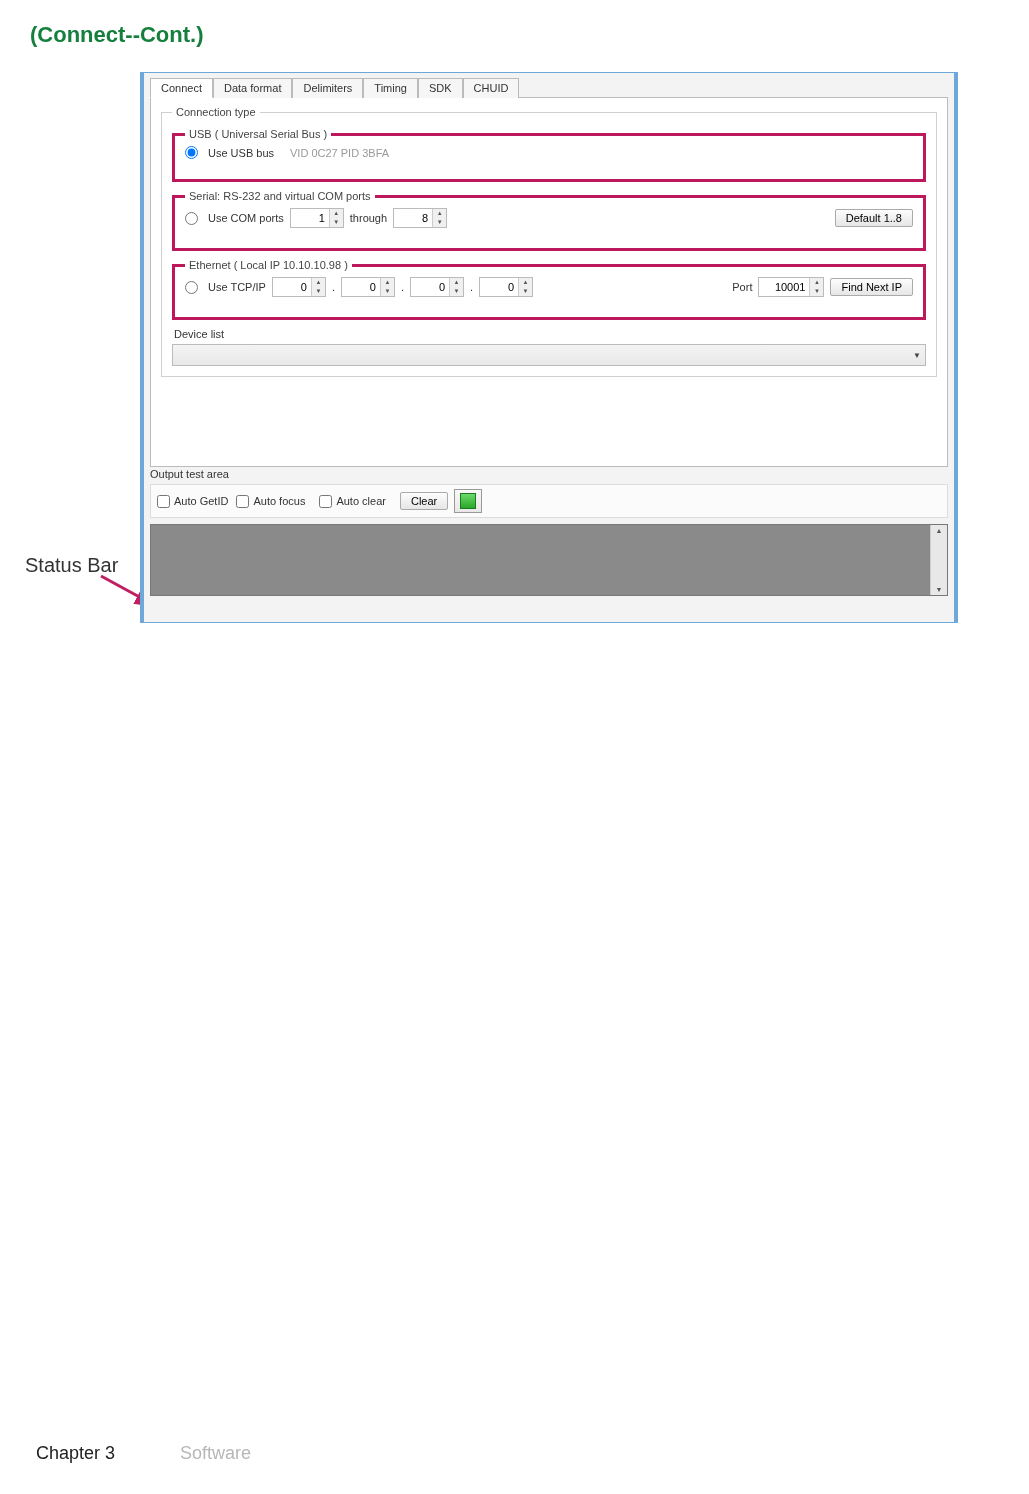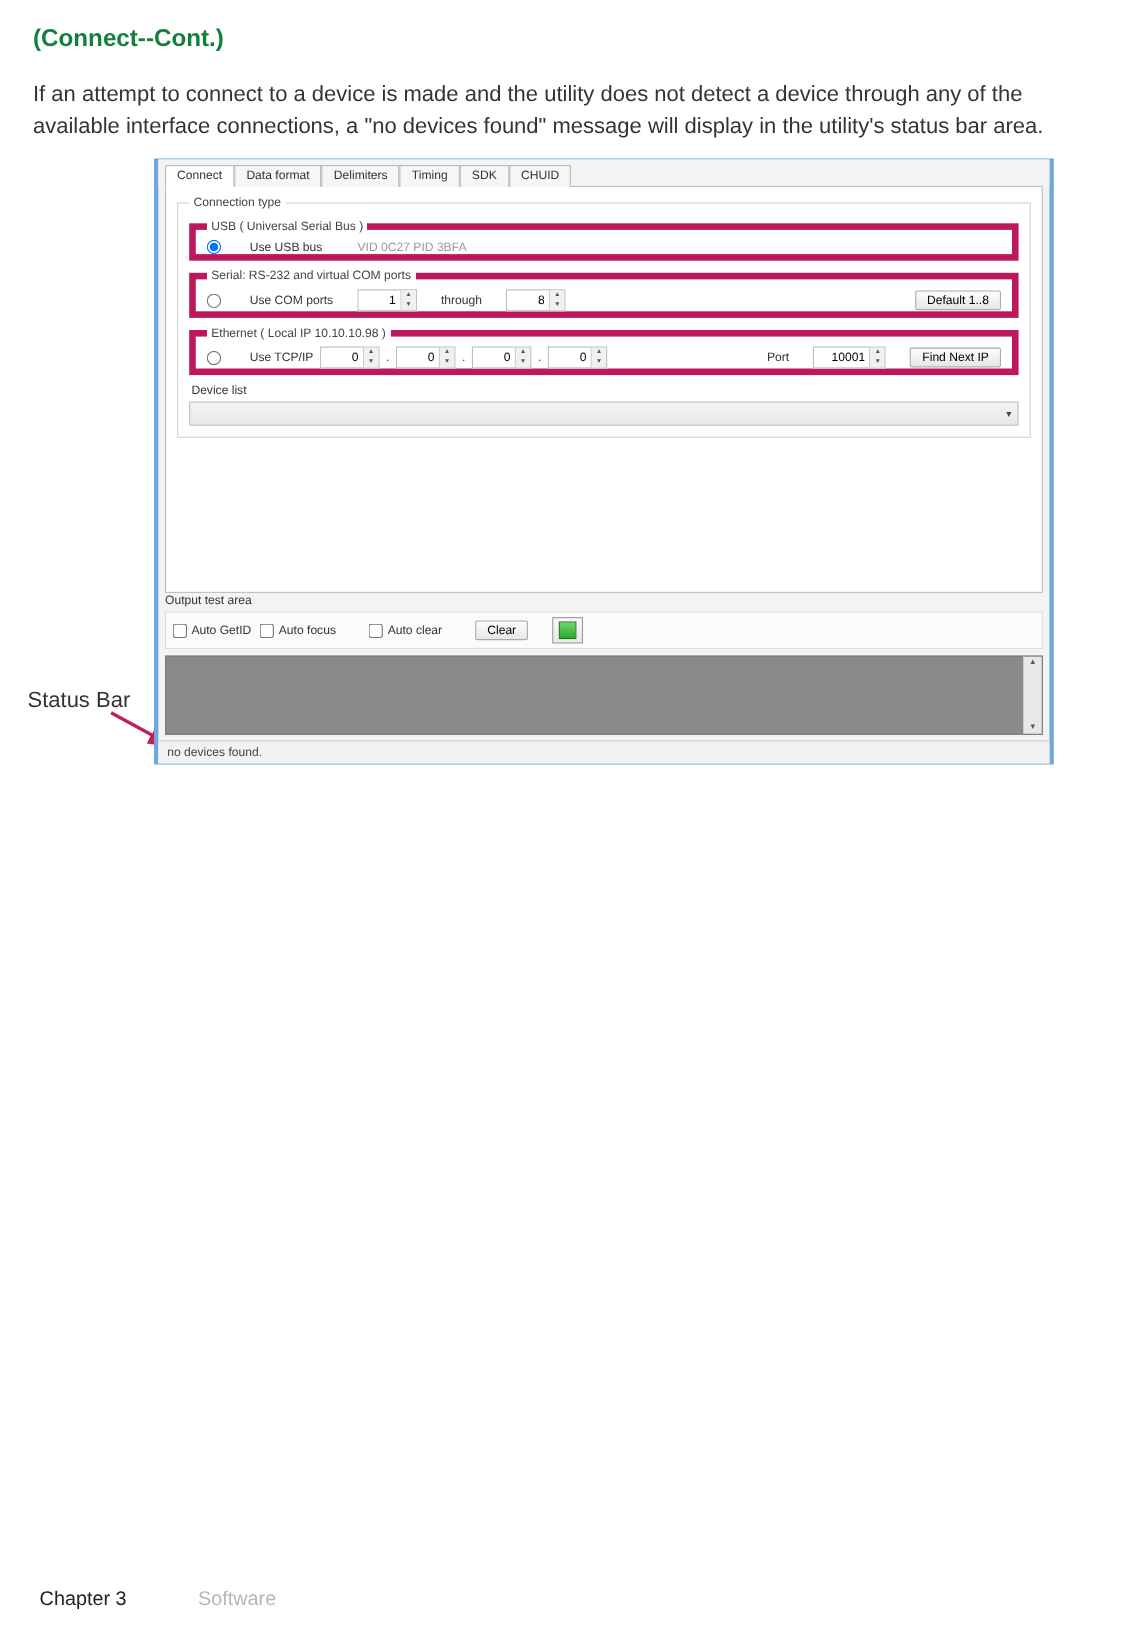--- a/index.html
+++ b/index.html
@@ -77,33 +77,33 @@
     border: 1px solid #d0d0d0;
     padding: 6px 10px 10px 10px;
     margin: 2px 0 8px 0;
   }
   fieldset.conn-type > legend {
     font-size: 11px;
     padding: 0 4px;
     color: #444;
   }
   fieldset.sub {
-    border: 6px solid #be185d;
-    padding: 6px 10px 0 10px;
+    border: 3px solid #be185d;
+    padding: 6px 10px 20px 10px;
     margin: 4px 0 8px 0;
   }
   fieldset.sub > legend {
     font-size: 11px;
     padding: 0 4px;
     color: #444;
   }
   .row {
     display: flex;
     align-items: center;
-    gap: 22px;
+    gap: 6px;
   }
   input[type=radio] { margin: 0 4px 0 0; }
   .dim { color: #999; }
   .spinner {
     display: inline-flex;
     align-items: center;
     border: 1px solid #bbb;
     height: 18px;
     background: #fff;
   }
@@ -251,21 +251,20 @@
     font-size: 18px;
   }
   .footer .chap { color: #222; margin-right: 60px; }
   .footer .sw { color: #b7b7b7; }
 </style>
 </head>
 <body>
 
 <div class="page">
   <h2 class="heading">(Connect--Cont.)</h2>
-  <p class="body-text">If an attempt to connect to a device is made and the utility does not detect a device through any of the available interface connections, a "no devices found" message will display in the utility's status bar area.</p>
 
   <div class="figure-wrap">
     <div class="callout-label">Status Bar</div>
     <svg class="callout-arrow" viewBox="0 0 70 40">
       <defs>
         <marker id="ah" markerWidth="10" markerHeight="10" refX="7" refY="3" orient="auto">
           <path d="M0,0 L8,3 L0,6 Z" fill="#c02060"></path>
         </marker>
       </defs>
       <path d="M5,2 L60,32" stroke="#c02060" stroke-width="3" fill="none" marker-end="url(#ah)"></path>
@@ -408,21 +407,20 @@
           </div>
         </div>
         <div class="gray-area">
           <div class="scroll-track">
             <div>▲</div>
             <div>▼</div>
           </div>
         </div>
       </div>
 
-      <div class="status-bar">no devices found.</div>
     </div>
   </div>
 </div>
 
 <div class="footer">
   <span class="chap">Chapter 3</span>
   <span class="sw">Software</span>
 </div>
 
 </body></html>

